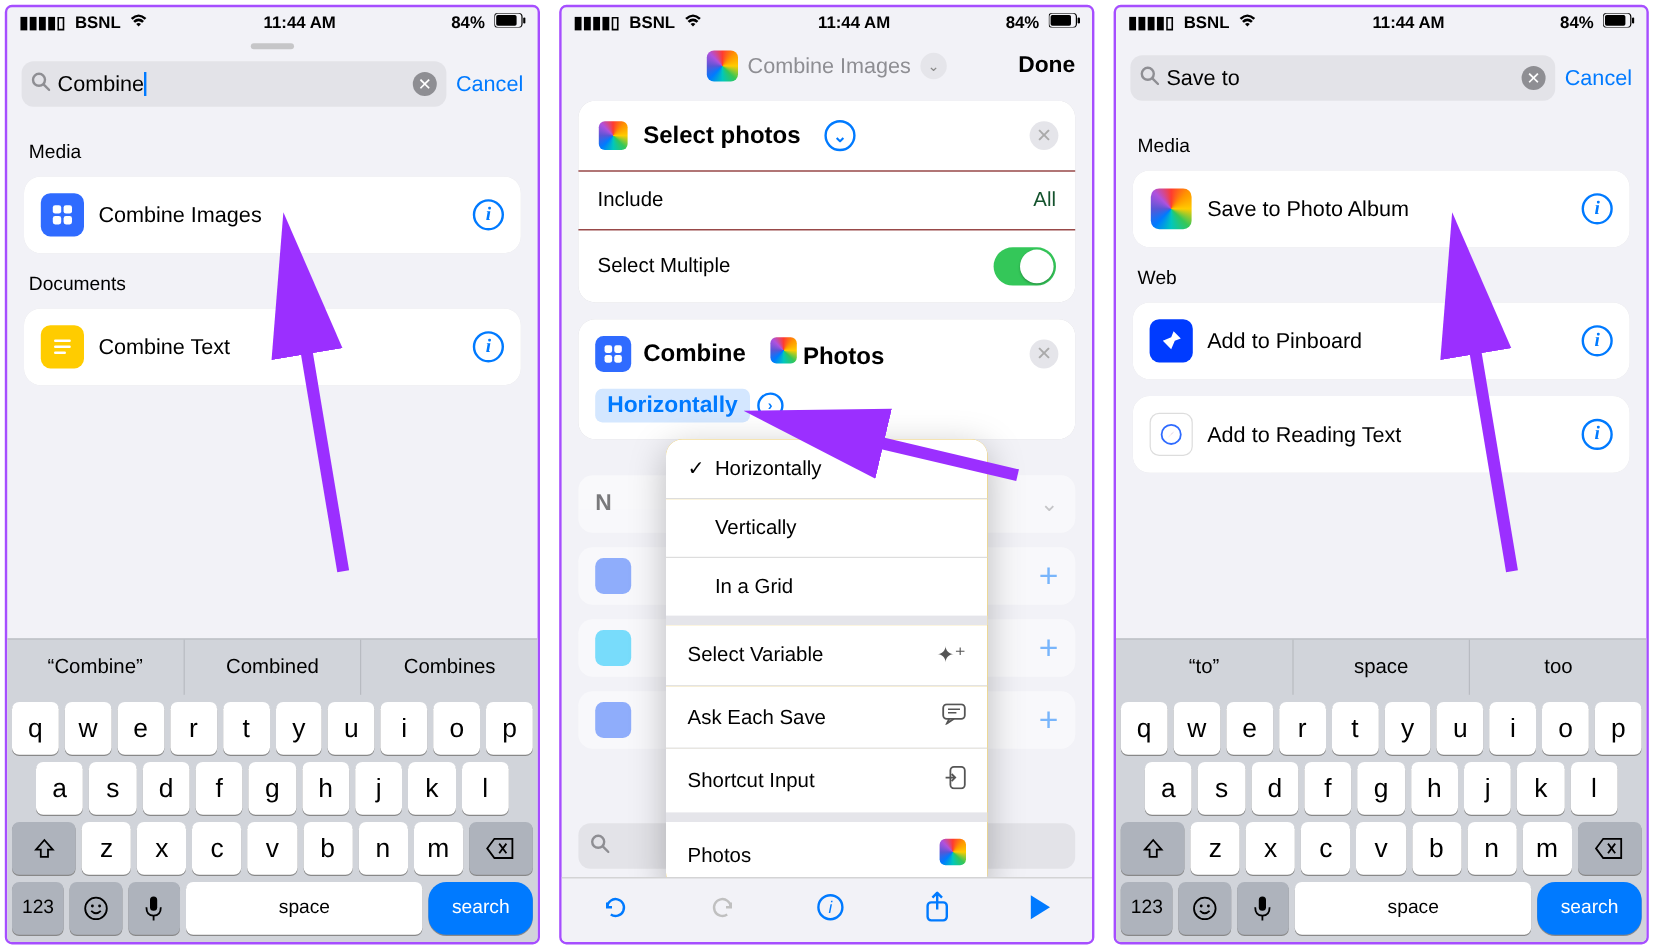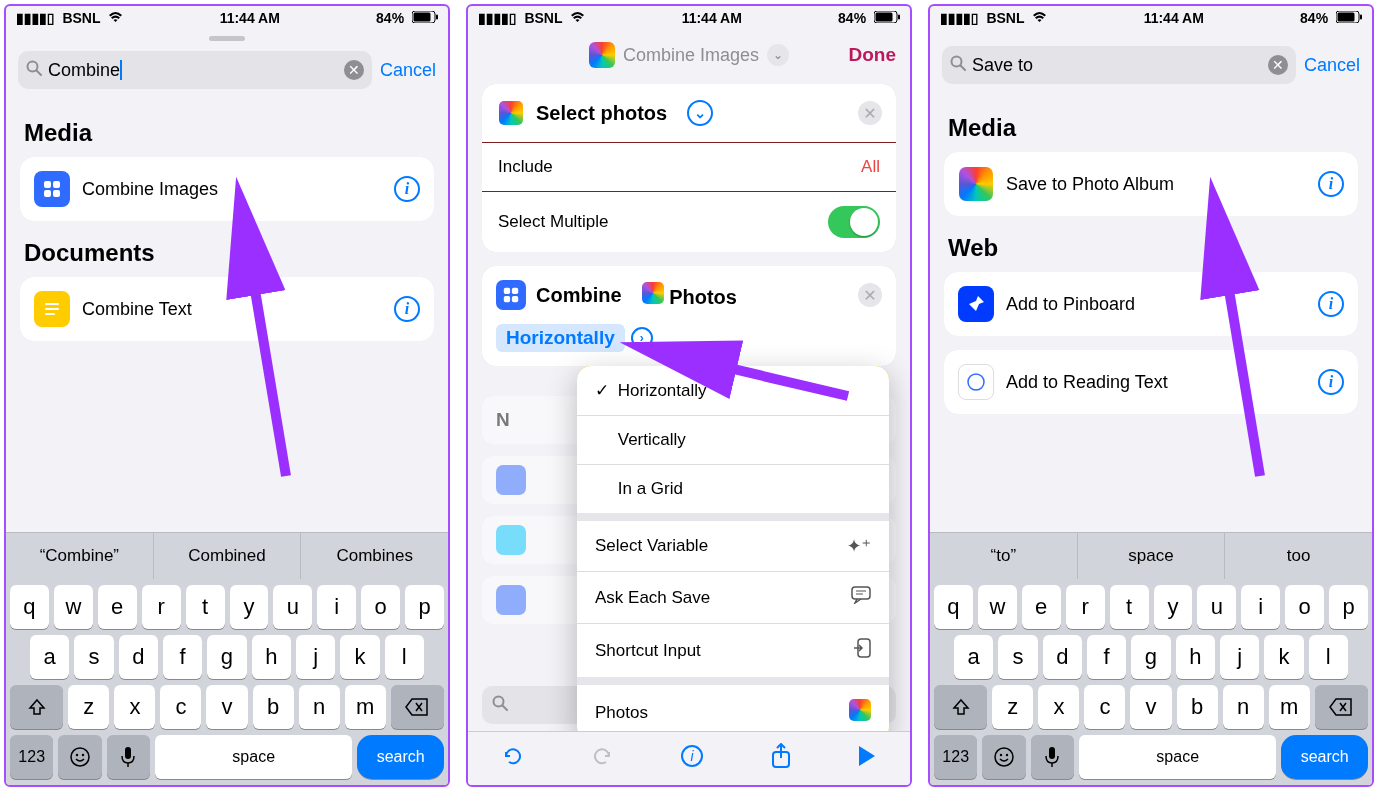--- a/index.html
+++ b/index.html
@@ -44,21 +44,21 @@
 }
 .search-field .mag { color: #8e8e93; font-size: 18px; margin-right: 6px;}
 .clear-btn {
   width: 20px; height: 20px; border-radius: 10px; background: #8e8e93;
   color: #fff; display: flex; align-items: center; justify-content: center;
   font-size: 14px; cursor: pointer;
 }
 .cancel-btn { color: #007aff; font-size: 18px; }
 
 .content { flex: 1; padding: 0 14px; overflow: hidden; }
-.section-title { font-size: 24px; font-weight: 700; margin: 18px 4px 10px 4px; }
+.section-title { font-size: 16px; font-weight: 400; margin: 18px 4px 10px 4px; }
 
 .card {
   background: #fff; border-radius: 14px;
   display: flex; align-items: center;
   padding: 14px 14px;
   margin-bottom: 14px;
   box-shadow: 0 0 0.5px rgba(0,0,0,0.1);
 }
 .card .icon {
   width: 36px; height: 36px; border-radius: 8px;
@@ -121,21 +121,21 @@
 }
 .shortcut-title {
   display: flex; align-items: center; gap: 8px;
   color: #8e8e93; font-size: 18px; font-weight: 500;
 }
 .shortcut-title .chev {
   width: 22px; height: 22px; border-radius: 11px; background: #e5e5ea;
   display:flex;align-items:center;justify-content:center;font-size:12px;color:#888;
 }
 .done-btn {
-  position: absolute; right: 14px; color: #be185d; font-size: 19px; font-weight: 600;
+  position: absolute; right: 14px; color: #000000; font-size: 19px; font-weight: 600;
 }
 .action-card {
   background: #fff; border-radius: 14px; margin-bottom: 14px;
   box-shadow: 0 0 0.5px rgba(0,0,0,0.15);
 }
 .action-header {
   display: flex; align-items: center; padding: 14px 14px;
 }
 .action-header .smallicon {
   width: 30px; height: 30px; border-radius: 7px; margin-right: 10px;
@@ -156,42 +156,41 @@
   padding: 14px 16px; border-top: 1px solid #7f1d1d; font-size: 17px;
 }
 .toggle {
   width: 52px; height: 32px; border-radius: 16px; background: #34c759;
   position: relative;
 }
 .toggle::after {
   content:""; position:absolute; right:2px; top:2px; width:28px; height:28px;
   background:#fff; border-radius:50%; box-shadow:0 1px 2px rgba(0,0,0,.3);
 }
-.link { color: #ef4444; }
+.link { color: #14532d; }
 
 .combine-card .combine-body { padding: 10px 14px 14px 14px; display:flex; flex-wrap:wrap; align-items:center; gap:6px; font-size:19px; font-weight:600;}
 .combine-card .photos-pill .mini { width:22px;height:22px;border-radius:5px; }
 .horiz-pill {
   background: #d4e7ff; color: #007aff; padding: 3px 10px; border-radius: 6px;
 }
 .chev-small {
   width:22px;height:22px;border:2px solid #007aff;border-radius:50%;
   display:inline-flex;align-items:center;justify-content:center;color:#007aff;font-size:12px;
 }
 
 .popup {
   position: absolute;
   left: 50%; transform: translateX(-50%);
   top: 360px;
-  width: 312px;
+  width: 268px;
   background: #eab308;
   border-radius: 14px;
   box-shadow: 0 8px 30px rgba(0,0,0,0.25);
   overflow: hidden;
-  margin-left: 44px;
 }
 .pop-row {
   display: flex; align-items: center; justify-content: space-between;
   padding: 14px 18px; border-bottom: 0.5px solid #ddd;
   font-size: 17px; background:#fff;
 }
 .pop-row:nth-child(3) { border-bottom: 8px solid #e5e5ea; }
 .pop-row:nth-child(6) { border-bottom: 8px solid #e5e5ea; }
 .pop-row .check { width:18px; display:inline-block; }
 .pop-row .trail { color:#555; font-size:18px; }

